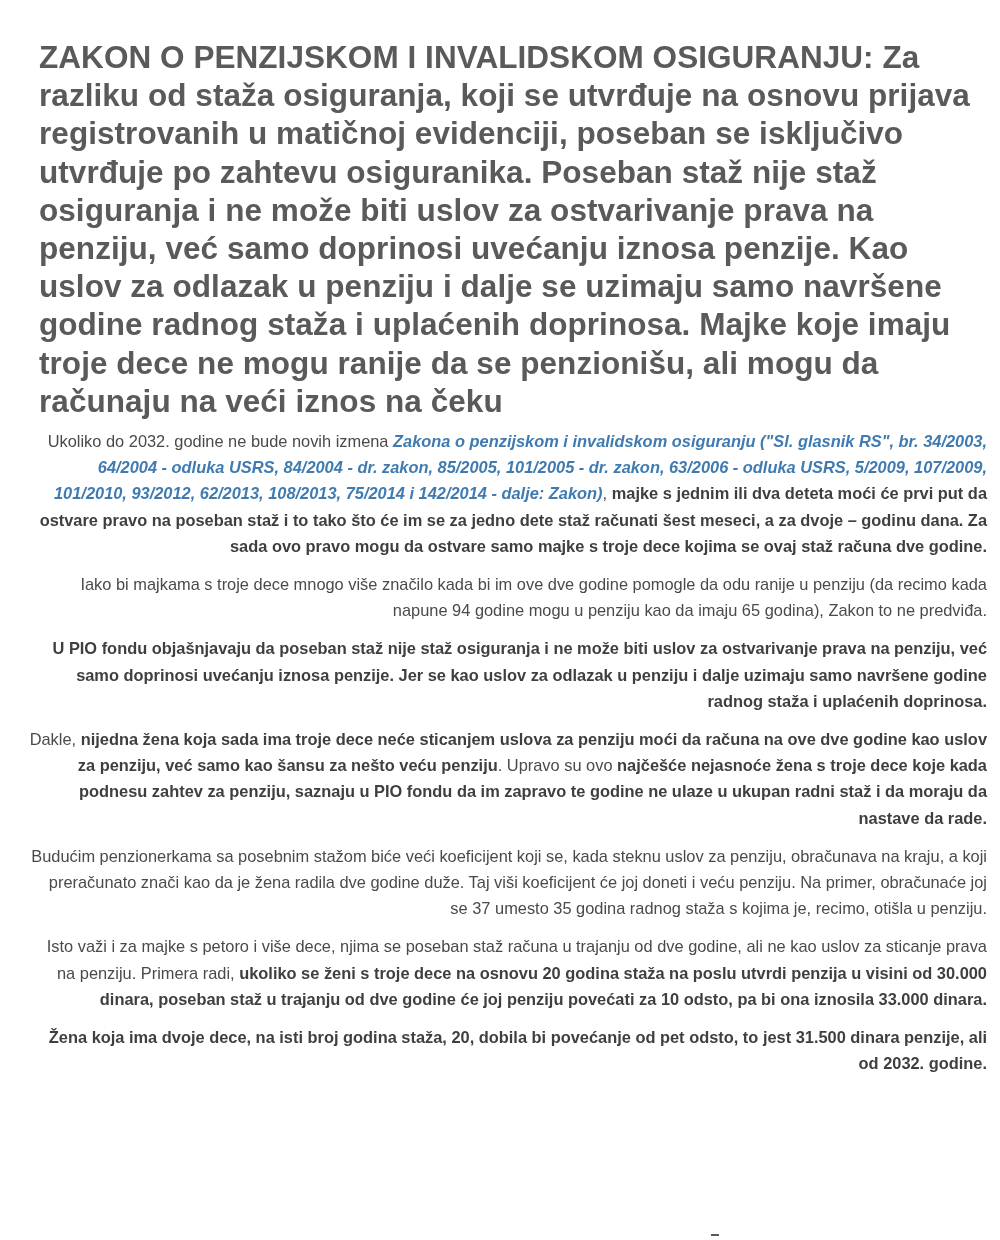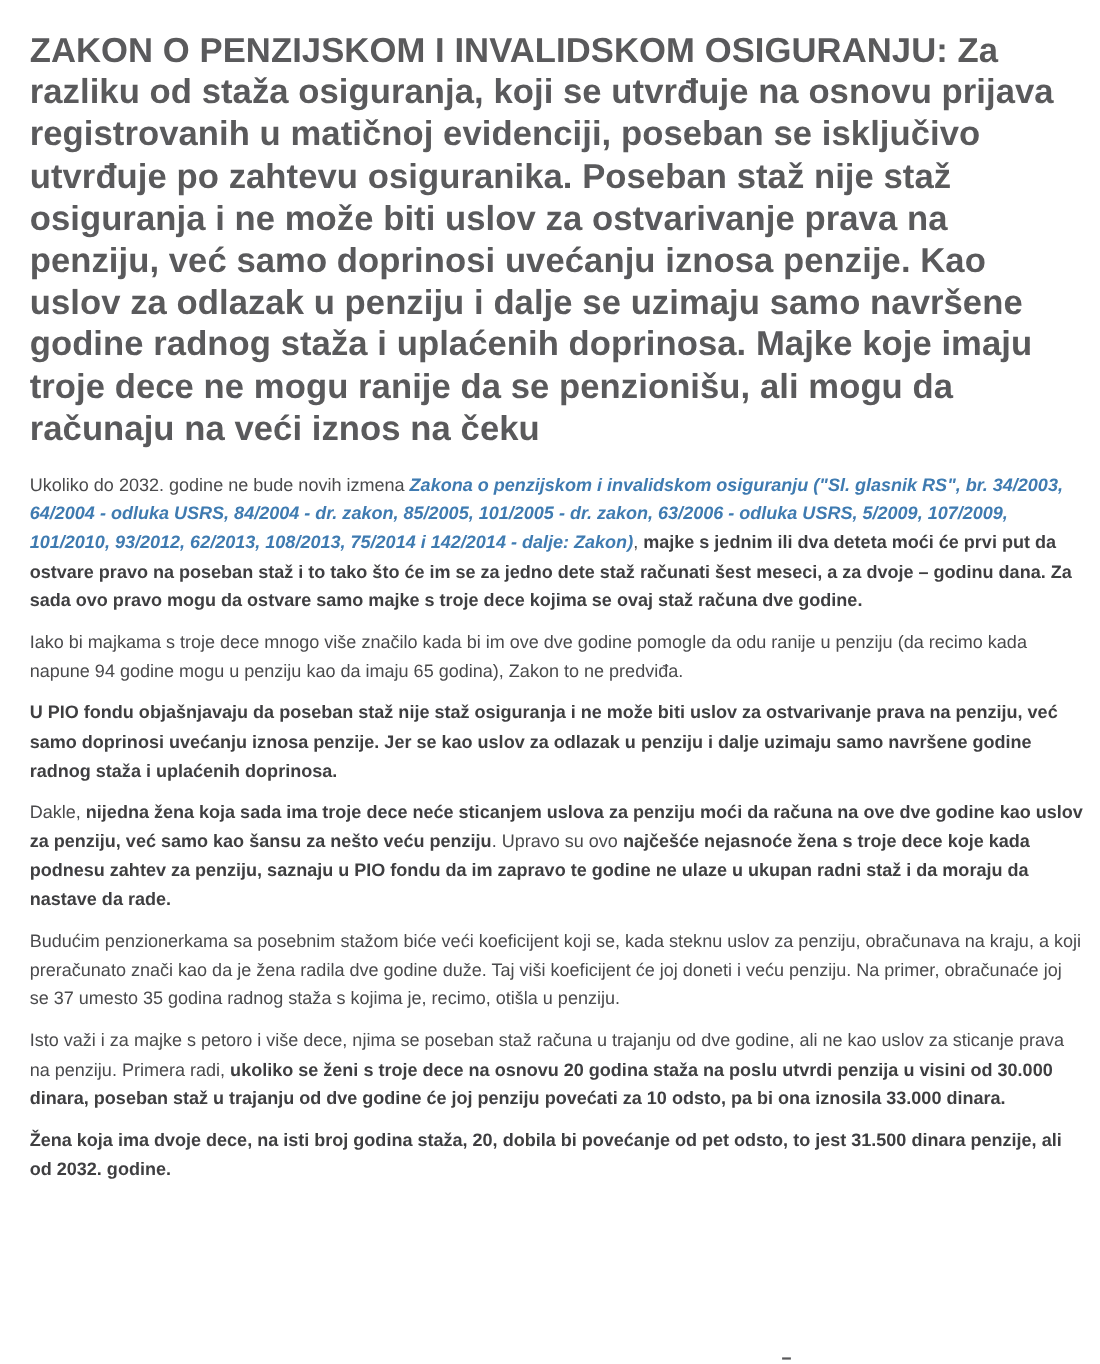--- a/index.html
+++ b/index.html
@@ -14,39 +14,40 @@
       position: relative;
       font-family: "Liberation Sans", "DejaVu Sans", sans-serif;
     }
     .article {
       position: absolute;
       left: 27px;
       top: 0;
       width: 960px;
     }
     .headline {
-      margin: 0;
+      margin: 12px;
       position: absolute;
       left: 0;
       top: 26px;
       width: 960px;
       font-size: 31.5px;
       line-height: 38.2px;
       font-weight: bold;
       color: #5a5a5c;
       letter-spacing: 0.05px;
     }
     .body {
       position: absolute;
       left: 0;
       top: 428px;
       width: 960px;
       font-size: 16.4px;
       line-height: 26.2px;
       color: #414143;
+      text-align: right;
     }
     .body p {
       margin: 0 0 12px 0;
     }
     .b { font-weight: bold; color: #3f3f41; }
     .n { font-weight: normal; color: #4a4a4c; }
     .link {
       color: #3f7bb1;
       font-style: italic;
       font-weight: bold;

